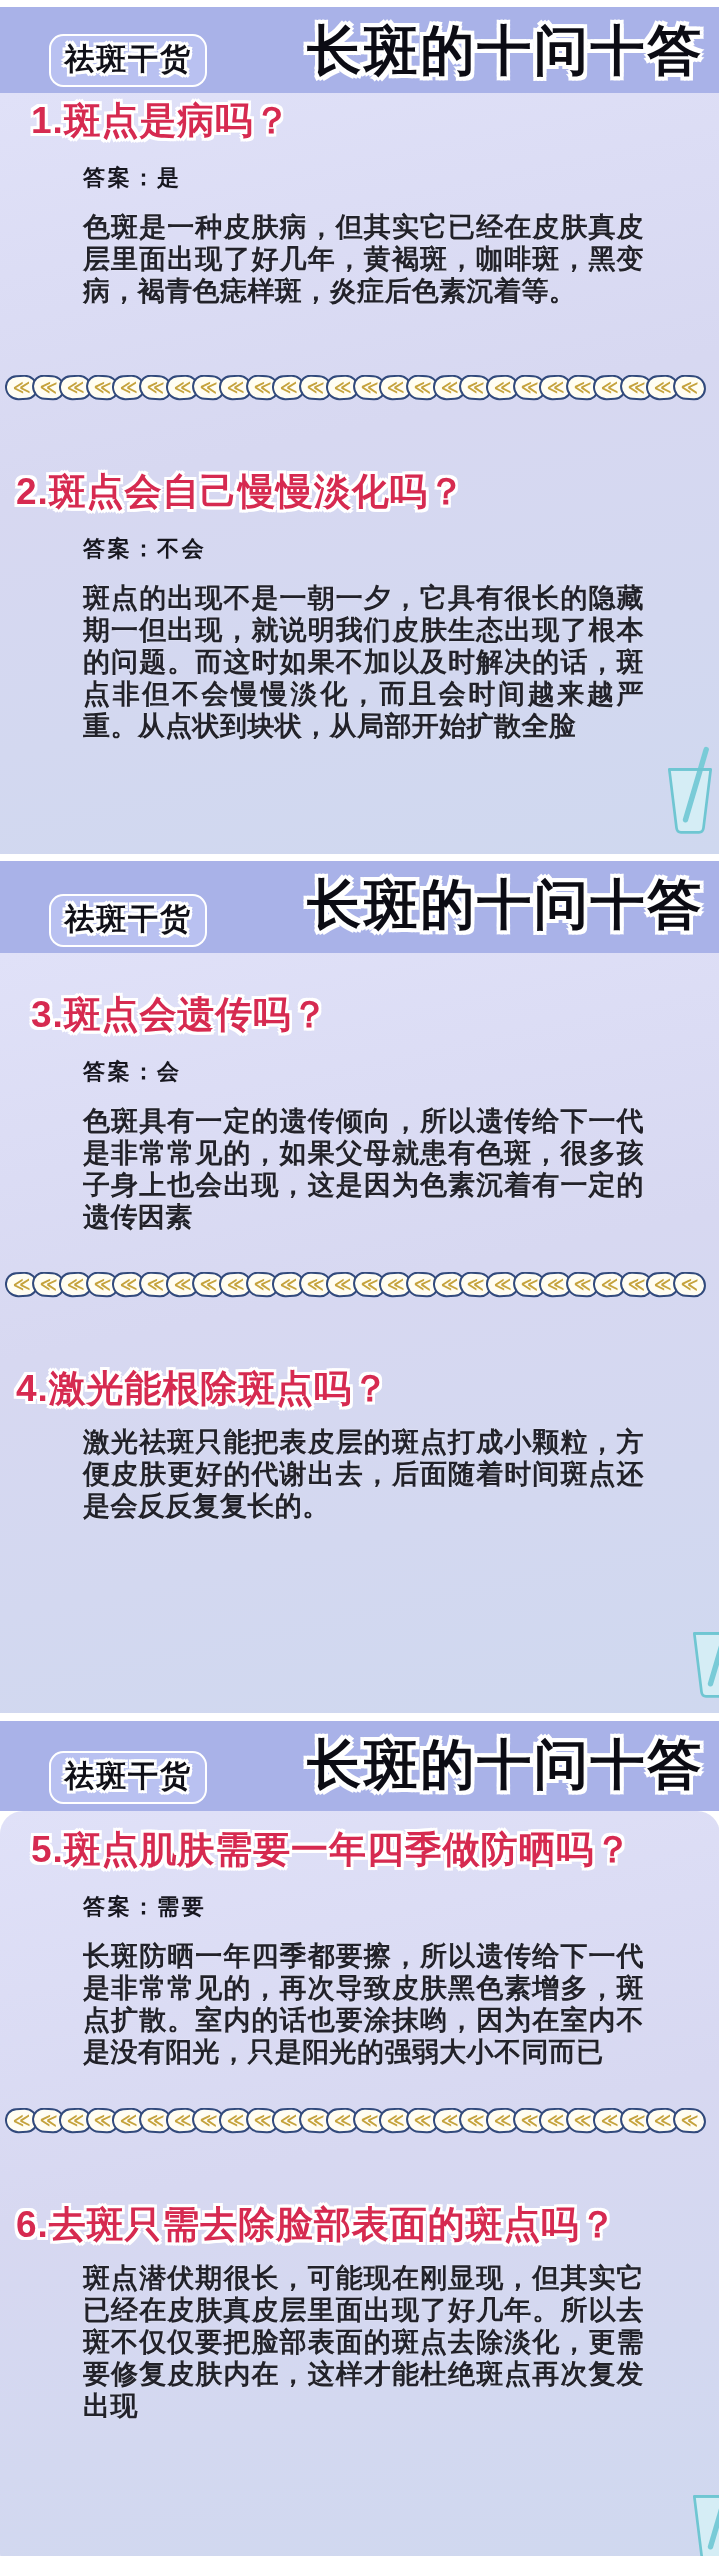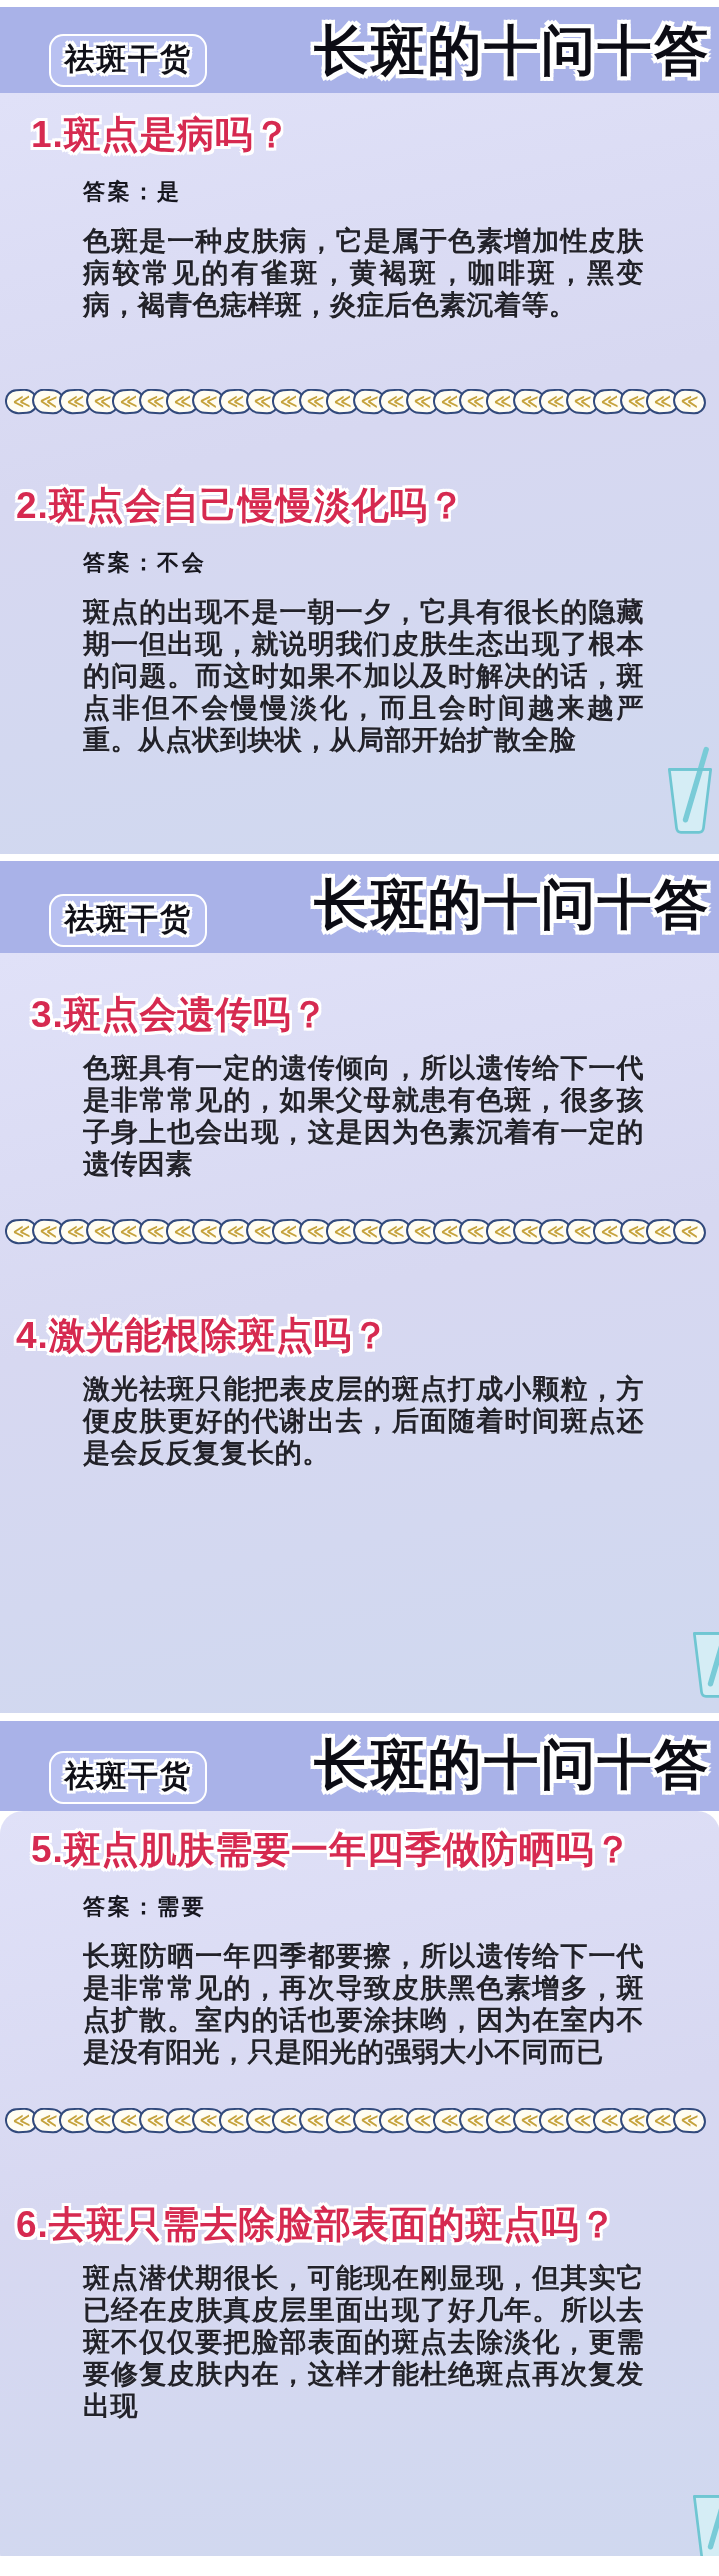--- a/index.html
+++ b/index.html
@@ -7,33 +7,33 @@
   .page{position:relative;width:720px;height:2556px;background:#fff;overflow:hidden;}
   .gap{height:7.2px;background:#ffffff;}
 
   
   .band{position:relative;height:86px;background:#a9b2e8;}
   .band.b2{height:92px;}
   .band.b3{height:90px;}
   .badge{position:absolute;left:49px;bottom:6.3px;background:#b9c1f1;border:2.7px solid #ffffff;
          border-radius:14.4px;padding:2.7px 13.5px 5.4px;font-size:30px;font-weight:800;color:#101018;
          letter-spacing:1.8px;}
-  .title{position:absolute;right:9px;top:0;font-size:54px;line-height:86px;font-weight:800;
+  .title{position:absolute;right:16px;top:0;font-size:54px;line-height:86px;font-weight:800;
          color:#0c0c14;letter-spacing:2.7px;white-space:nowrap;}
 
   
   .ow{text-shadow:-2.7px -2.7px 0 #fff,2.7px -2.7px 0 #fff,-2.7px 2.7px 0 #fff,2.7px 2.7px 0 #fff,
        -2.7px 0 0 #fff,2.7px 0 0 #fff,0 -2.7px 0 #fff,0 2.7px 0 #fff;}
   .ow-lg{text-shadow:-3.6px -3.6px 0 #fff,3.6px -3.6px 0 #fff,-3.6px 3.6px 0 #fff,3.6px 3.6px 0 #fff,
        -3.6px 0 0 #fff,3.6px 0 0 #fff,0 -3.6px 0 #fff,0 3.6px 0 #fff;}
 
   
   .content{position:relative;overflow:hidden;
            background:linear-gradient(168deg,#e0e1f8 0%,#d7d8f1 45%,#cfd8ef 100%);}
-  .content.c1{height:761px;padding-top:20px;box-sizing:border-box;}
+  .content.c1{height:761px;padding-top:6px;box-sizing:border-box;}
   .content.c2{height:760px;padding-top:40px;box-sizing:border-box;}
   .content.c3{height:765px;padding-top:17px;box-sizing:border-box;border-radius:23px;}
 
   .question{margin:0 0 0 31px;font-size:37px;line-height:43px;font-weight:800;color:#d62a50;
             letter-spacing:0.9px;white-space:nowrap;}
   .answer{margin:19px 0 0 83px;font-size:22px;line-height:34px;font-weight:800;color:#17171f;
           letter-spacing:2.7px;}
   .bodytext{margin:16px 0 0 83px;width:561px;font-size:27px;line-height:32px;font-weight:700;
           color:#22222a;text-align:justify;letter-spacing:0.4px;
           text-shadow:0 0 1.8px rgba(255,255,255,0.55);}
@@ -68,41 +68,42 @@
 
   <div class="gap"></div>
 
   <div class="band b1">
     <div class="badge ow">祛斑干货</div>
     <div class="title ow-lg">长斑的十问十答</div>
   </div>
   <div class="content c1">
     <div class="question ow">1.斑点是病吗？</div>
     <div class="answer">答案：是</div>
-    <div class="bodytext">色斑是一种皮肤病，它是属于色素增加性皮肤病较常见的有雀斑，黄褐斑，咖啡斑，黑变病，褐青色痣样斑，炎症后色素沉着等。</div>
+    <div class="bodytext">色斑是一种皮肤病，但其实它已经在皮肤真皮层里面出现了好几年，黄褐斑，咖啡斑，黑变病，褐青色痣样斑，炎症后色素沉着等。</div>
     <div class="divider dv1"><span class="chip">≪</span><span class="chip">≪</span><span class="chip">≪</span><span class="chip">≪</span><span class="chip">≪</span><span class="chip">≪</span><span class="chip">≪</span><span class="chip">≪</span><span class="chip">≪</span><span class="chip">≪</span><span class="chip">≪</span><span class="chip">≪</span><span class="chip">≪</span><span class="chip">≪</span><span class="chip">≪</span><span class="chip">≪</span><span class="chip">≪</span><span class="chip">≪</span><span class="chip">≪</span><span class="chip">≪</span><span class="chip">≪</span><span class="chip">≪</span><span class="chip">≪</span><span class="chip">≪</span><span class="chip">≪</span><span class="chip">≪</span></div>
     <div class="question q-after ow">2.斑点会自己慢慢淡化吗？</div>
     <div class="answer">答案：不会</div>
     <div class="bodytext">斑点的出现不是一朝一夕，它具有很长的隐藏期一但出现，就说明我们皮肤生态出现了根本的问题。而这时如果不加以及时解决的话，斑点非但不会慢慢淡化，而且会时间越来越严重。从点状到块状，从局部开始扩散全脸</div>
     <svg class="cup cup1" viewBox="0 0 62 100">
       <path d="M8 26 L16 91 Q16.6 96 21 96 H41 Q45.4 96 46 91 L54 26 Z" fill="rgba(214,242,246,0.78)"></path>
       <line x1="49" y1="4" x2="26" y2="82" stroke="#79cbd7" stroke-width="6" stroke-linecap="round"></line>
       <path d="M8 26 L16 91 Q16.6 96 21 96 H41 Q45.4 96 46 91 L54 26 Z" fill="none" stroke="#6fc6d2" stroke-width="3" stroke-linejoin="round"></path>
       <line x1="8" y1="26" x2="54" y2="26" stroke="#6fc6d2" stroke-width="3"></line>
     </svg>
   </div>
 
   <div class="gap"></div>
 
   <div class="band b2">
     <div class="badge ow">祛斑干货</div>
     <div class="title ow-lg">长斑的十问十答</div>
   </div>
   <div class="content c2">
     <div class="question ow">3.斑点会遗传吗？</div>
+    <div class="answer">答案：会</div>
     <div class="bodytext">色斑具有一定的遗传倾向，所以遗传给下一代是非常常见的，如果父母就患有色斑，很多孩子身上也会出现，这是因为色素沉着有一定的遗传因素</div>
     <div class="divider dv2"><span class="chip">≪</span><span class="chip">≪</span><span class="chip">≪</span><span class="chip">≪</span><span class="chip">≪</span><span class="chip">≪</span><span class="chip">≪</span><span class="chip">≪</span><span class="chip">≪</span><span class="chip">≪</span><span class="chip">≪</span><span class="chip">≪</span><span class="chip">≪</span><span class="chip">≪</span><span class="chip">≪</span><span class="chip">≪</span><span class="chip">≪</span><span class="chip">≪</span><span class="chip">≪</span><span class="chip">≪</span><span class="chip">≪</span><span class="chip">≪</span><span class="chip">≪</span><span class="chip">≪</span><span class="chip">≪</span><span class="chip">≪</span></div>
     <div class="question q-after ow">4.激光能根除斑点吗？</div>
     <div class="bodytext">激光祛斑只能把表皮层的斑点打成小颗粒，方便皮肤更好的代谢出去，后面随着时间斑点还是会反反复复长的。</div>
     <svg class="cup cup2" viewBox="0 0 62 100">
       <path d="M8 26 L16 91 Q16.6 96 21 96 H41 Q45.4 96 46 91 L54 26 Z" fill="rgba(214,242,246,0.78)"></path>
       <line x1="49" y1="4" x2="26" y2="82" stroke="#79cbd7" stroke-width="6" stroke-linecap="round"></line>
       <path d="M8 26 L16 91 Q16.6 96 21 96 H41 Q45.4 96 46 91 L54 26 Z" fill="none" stroke="#6fc6d2" stroke-width="3" stroke-linejoin="round"></path>
       <line x1="8" y1="26" x2="54" y2="26" stroke="#6fc6d2" stroke-width="3"></line>
     </svg>

